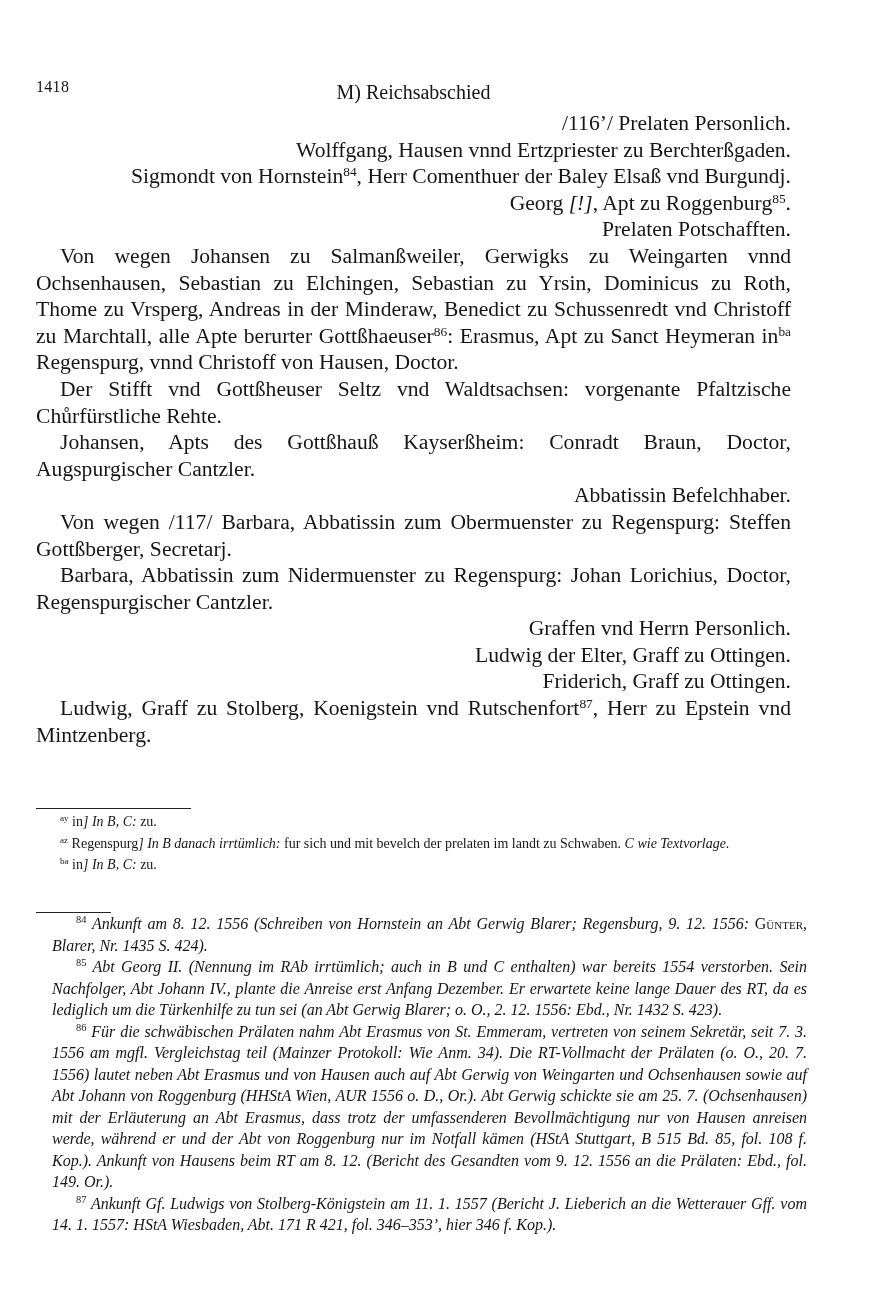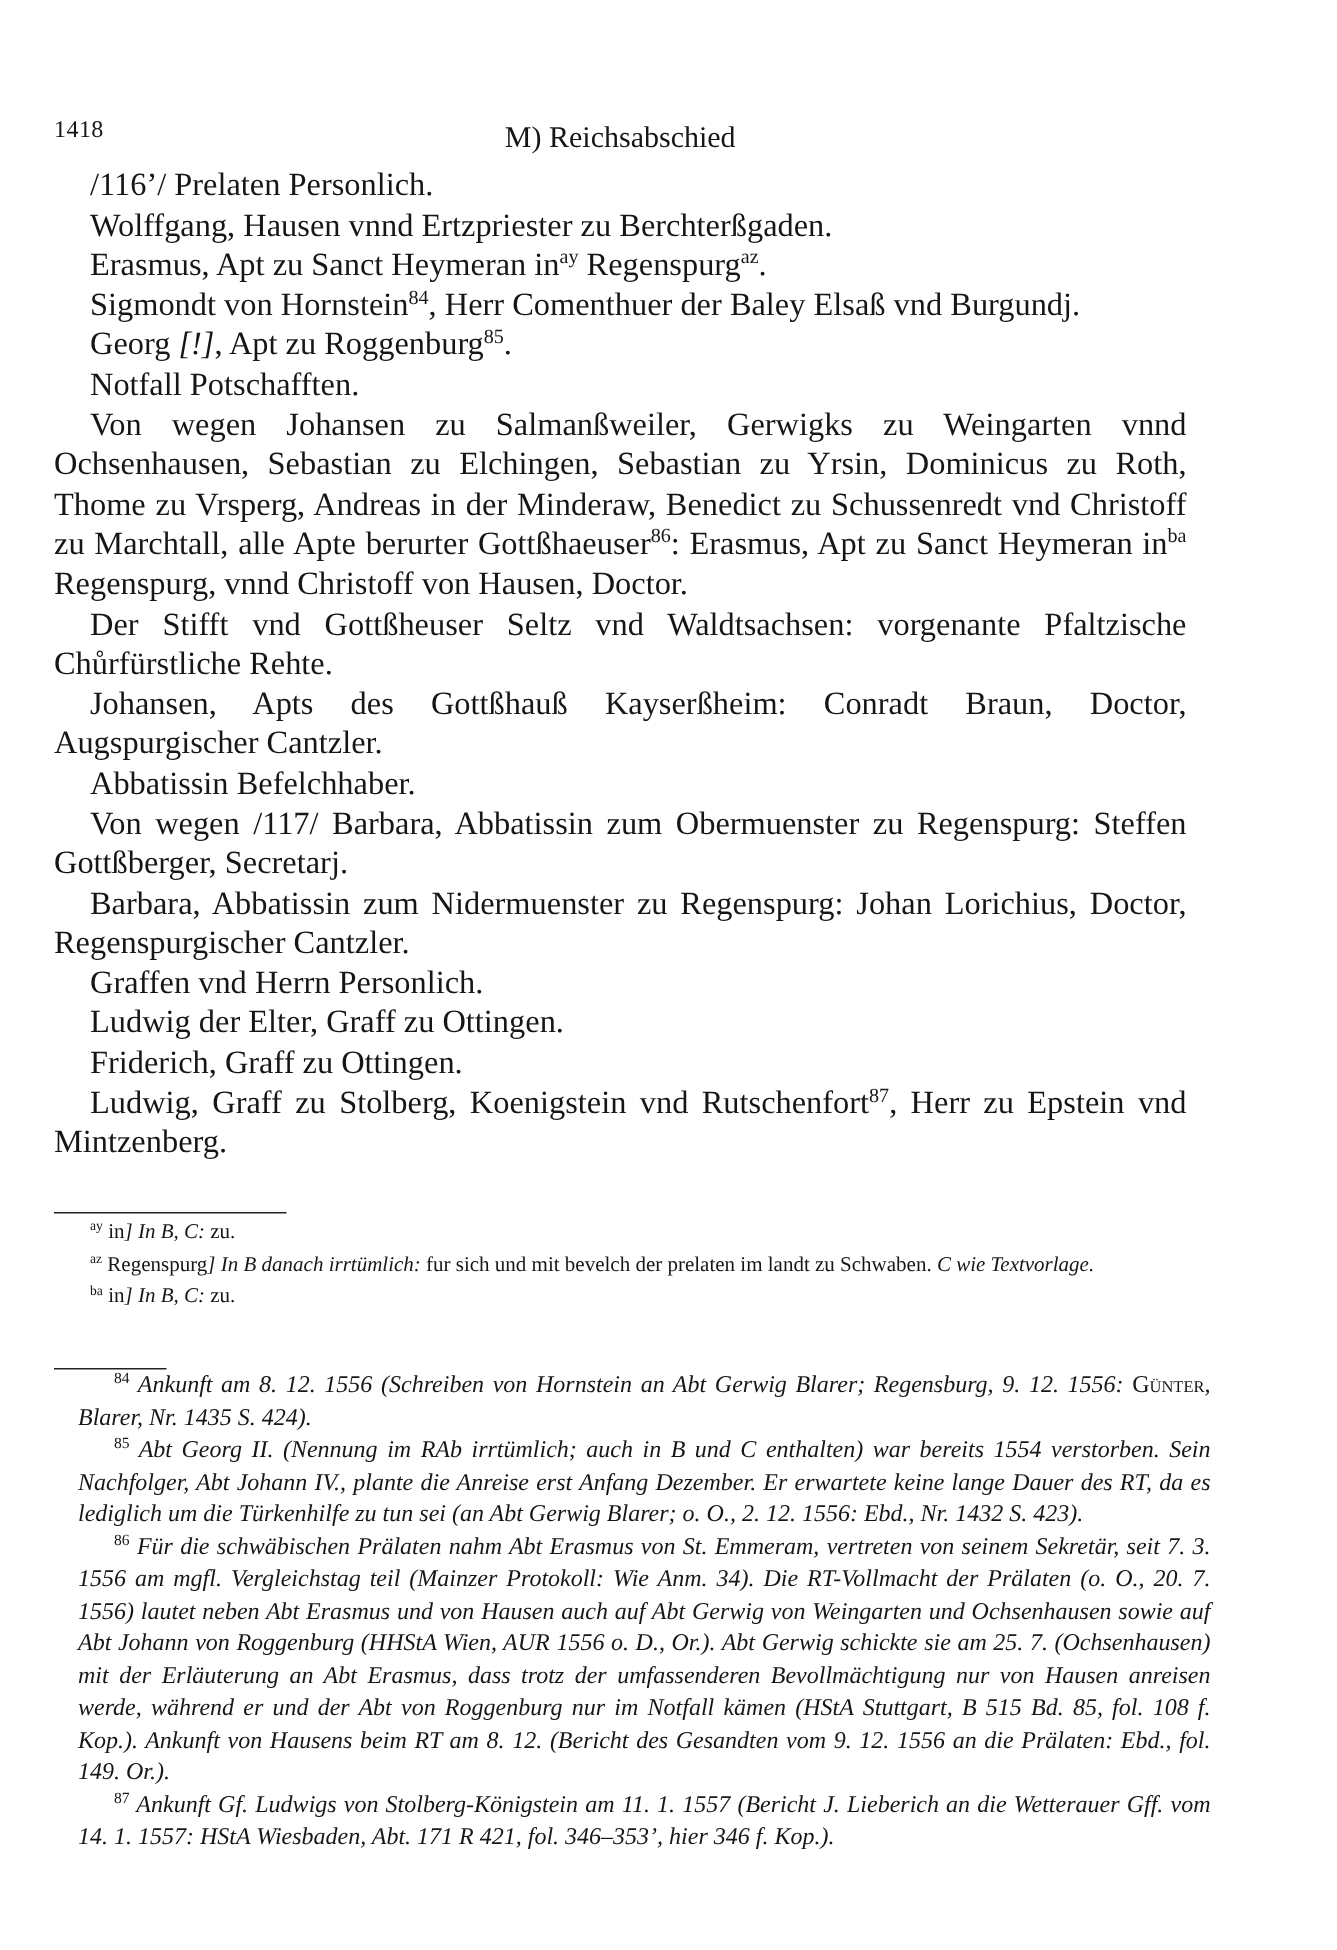--- a/index.html
+++ b/index.html
@@ -3,21 +3,21 @@
 <meta charset="utf-8">
 <style>
   html, body { margin: 0; padding: 0; background: #ffffff; }
   body { width: 891px; height: 1300px; position: relative; overflow: hidden; color: #161616; }
   .page { position: absolute; left: 36px; top: 0; width: 755px; font-family: "Liberation Serif", "DejaVu Serif", serif; }
   .header { position: absolute; top: 78px; left: 0; width: 755px; height: 28px; }
   .pageno { position: absolute; left: 0; top: 0; font-size: 16px; letter-spacing: 0.3px; }
   .running { position: absolute; left: 0; width: 755px; text-align: center; top: 3px; font-size: 20px; }
   .main { position: absolute; top: 110px; left: 0; width: 755px; font-size: 21.6px; line-height: 26.6px; }
   .main p { margin: 0; text-align: justify; text-indent: 24px; }
-  .main p.nojust { text-align: left; }
+  .main p.nojust { text-align: right; }
   sup { font-size: 0.62em; line-height: 0; vertical-align: 0.55em; }
   .fn-app { position: absolute; top: 808px; left: 0; width: 755px; font-size: 14px; line-height: 21.5px; }
   .fn-hist { position: absolute; top: 910px; left: 16px; width: 755px; font-size: 16px; line-height: 21.5px; font-style: italic; }
   .rule1 { position: absolute; top: 808px; left: 0; width: 155px; height: 0; border-top: 1px solid #222; }
   .rule2 { position: absolute; top: 912px; left: 0; width: 75px; height: 0; border-top: 1px solid #222; }
   .fn-app p, .fn-hist p { margin: 0; text-align: justify; text-indent: 24px; }
   .fn-app p:first-child { margin-top: 3px; }
   .fn-hist p:first-child { margin-top: 3px; }
   .fn-app sup, .fn-hist sup { font-size: 0.65em; font-style: normal; }
   .it { font-style: italic; }
@@ -29,24 +29,23 @@
 <div class="page">
 
   <div class="header">
     <span class="pageno">1418</span>
     <span class="running">M) Reichsabschied</span>
   </div>
 
   <div class="main">
     <p class="nojust"><span>/116’/ Prelaten Personlich.</span></p>
     <p class="nojust"><span>Wolffgang, Hausen vnnd Ertzpriester zu Berchterßgaden.</span></p>
-    <p class="nojust"><span>Erasmus, Apt zu Sanct Heymeran in</span><sup>ay</sup><span> Regenspurg</span><sup>az</sup><span>.</span></p>
     <p class="nojust"><span>Sigmondt von Hornstein</span><sup>84</sup><span>, Herr Comenthuer der Baley Elsaß vnd Burgundj.</span></p>
     <p class="nojust"><span>Georg </span><span class="it">[!]</span><span>, Apt zu Roggenburg</span><sup>85</sup><span>.</span></p>
-    <p class="nojust"><span>Notfall Potschafften.</span></p>
+    <p class="nojust"><span>Prelaten Potschafften.</span></p>
     <p><span>Von wegen Johansen zu Salmanßweiler, Gerwigks zu Weingarten vnnd Ochsenhausen, Sebastian zu Elchingen, Sebastian zu Yrsin, Dominicus zu Roth, Thome zu Vrsperg, Andreas in der Minderaw, Benedict zu Schussenredt vnd Christoff zu Marchtall, alle Apte berurter Gottßhaeuser</span><sup>86</sup><span>: Erasmus, Apt zu Sanct Heymeran in</span><sup>ba</sup><span> Regenspurg, vnnd Christoff von Hausen, Doctor.</span></p>
     <p><span>Der Stifft vnd Gottßheuser Seltz vnd Waldtsachsen: vorgenante Pfaltzische Chůrfürstliche Rehte.</span></p>
     <p><span>Johansen, Apts des Gottßhauß Kayserßheim: Conradt Braun, Doctor, Augspurgischer Cantzler.</span></p>
     <p class="nojust"><span>Abbatissin Befelchhaber.</span></p>
     <p><span>Von wegen /117/ Barbara, Abbatissin zum Obermuenster zu Regenspurg: Steffen Gottßberger, Secretarj.</span></p>
     <p><span>Barbara, Abbatissin zum Nidermuenster zu Regenspurg: Johan Lorichius, Doctor, Regenspurgischer Cantzler.</span></p>
     <p class="nojust"><span>Graffen vnd Herrn Personlich.</span></p>
     <p class="nojust"><span>Ludwig der Elter, Graff zu Ottingen.</span></p>
     <p class="nojust"><span>Friderich, Graff zu Ottingen.</span></p>
     <p><span>Ludwig, Graff zu Stolberg, Koenigstein vnd Rutschenfort</span><sup>87</sup><span>, Herr zu Epstein vnd Mintzenberg.</span></p>

